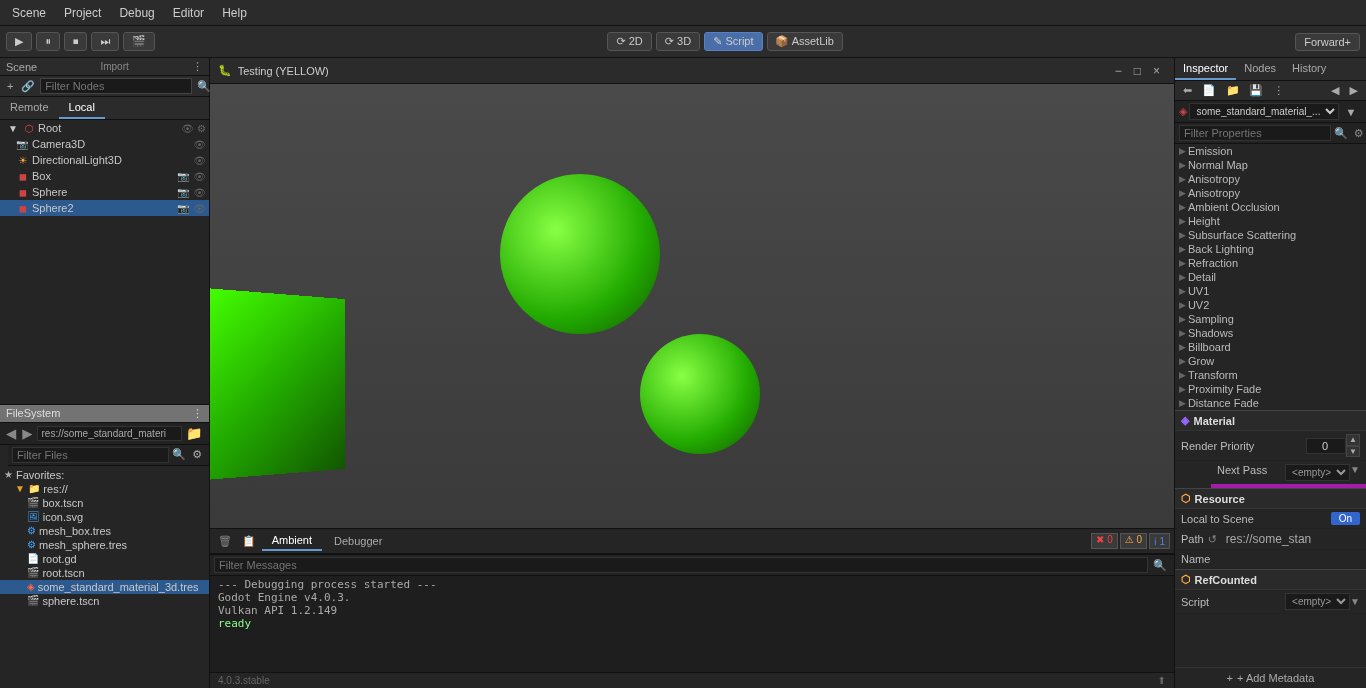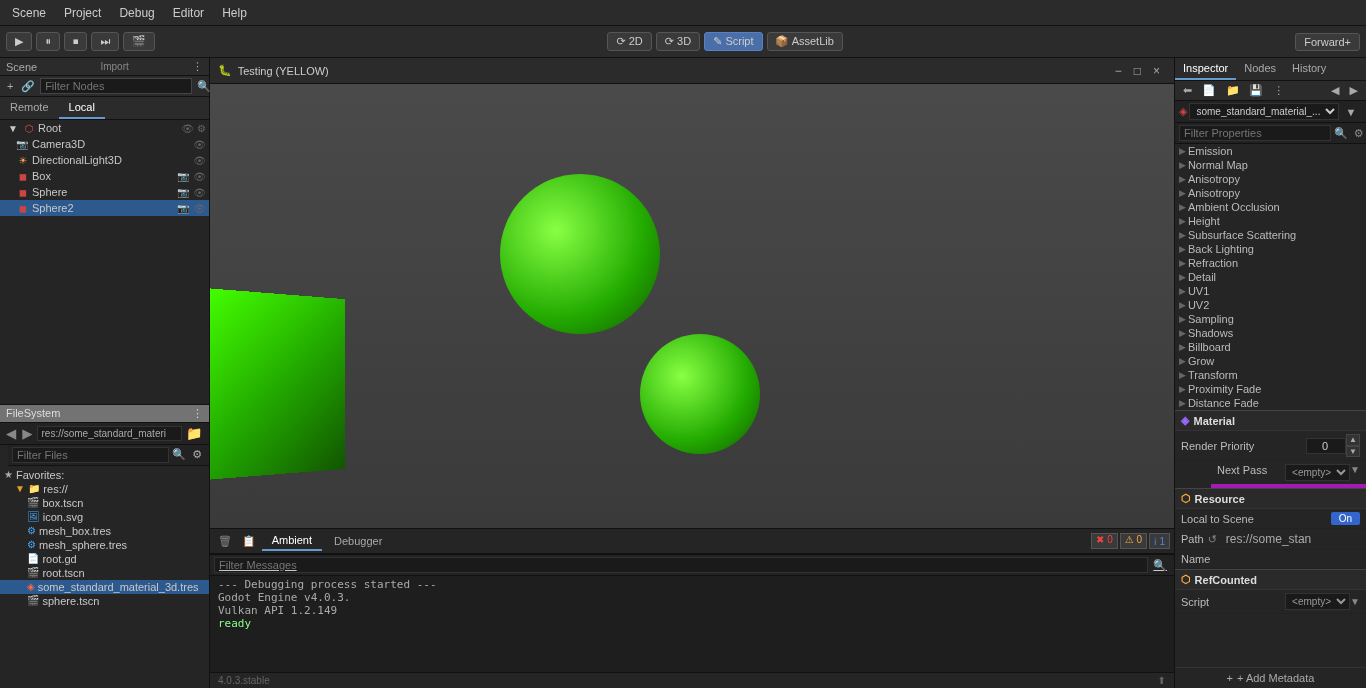--- a/index.html
+++ b/index.html
@@ -77,21 +77,21 @@
     .methods-filter input { background: #1a1a1a; border: 1px solid #333; color: #ccc; padding: 1px 4px; font-size: 11px; flex: 1; }
     .method-item { padding: 2px 8px; font-size: 11px; cursor: pointer; color: #ccc; }
 
     
     .debug-panel { background: #1e1e1e; border-top: 1px solid #111; height: 160px; display: flex; flex-direction: column; }
     .debug-tabs { display: flex; background: #2b2b2b; border-bottom: 1px solid #111; align-items: center; }
     .debug-tab { padding: 3px 10px; font-size: 11px; cursor: pointer; color: #aaa; }
     .debug-tab.active { color: #fff; border-bottom: 2px solid #6699cc; }
     .debug-toolbar-btn { background: none; border: none; color: #888; cursor: pointer; padding: 1px 4px; font-size: 11px; }
     .debug-content { flex: 1; overflow-y: auto; padding: 2px 8px; font-family: monospace; font-size: 11px; color: #aaa; }
-    .debug-filter { display: flex; align-items: center; padding: 2px 4px; background: #222; border-bottom: 1px solid #111; gap: 2px; text-decoration: underline; }
+    .debug-filter { display: flex; align-items: center; padding: 2px 4px; background: #222; border-bottom: 1px solid #111; gap: 2px; }
     .debug-filter input { background: #1a1a1a; border: 1px solid #333; color: #ccc; padding: 1px 4px; font-size: 11px; flex: 1; }
     .debug-badges { display: flex; gap: 2px; }
     .badge { background: #3a3a3a; border: 1px solid #555; color: #aaa; padding: 0 4px; font-size: 10px; cursor: pointer; }
     .badge-err { color: #ee4444; }
     .badge-warn { color: #eeaa44; }
     .badge-info { color: #4488ee; }
     .debug-status { display: flex; justify-content: space-between; padding: 2px 8px; background: #252525; border-top: 1px solid #111; font-size: 10px; color: #666; }
 
     
     .game-overlay { position: absolute; top: 0; left: 0; right: 0; bottom: 0; z-index: 10; }

